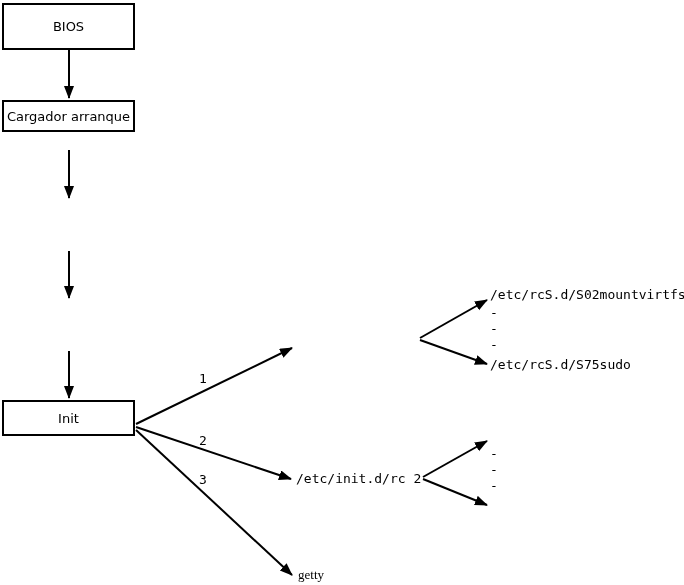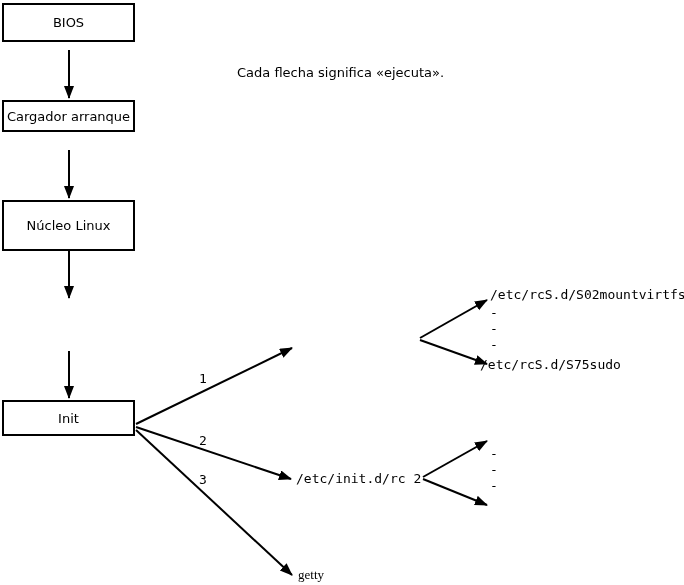--- a/index.html
+++ b/index.html
@@ -31,21 +31,21 @@
     width: 133px;
     box-sizing: border-box;
     border: 2px solid #000000;
     background: #ffffff;
     display: flex;
     align-items: center;
     justify-content: center;
     font-size: 13px;
     color: #000000;
   }
-  .box-bios      { top: 3px;   height: 39px; }
+  .box-bios      { top: 3px;   height: 47px; }
   .box-bootloader{ top: 100px; height: 32px; }
   .box-kernel    { top: 200px; height: 51px; }
   .box-initramfs { top: 300px; height: 51px; }
   .box-init      { top: 400px; height: 36px; }
   .txt {
     position: absolute;
     font-size: 13px;
     line-height: 15px;
     color: #000000;
     white-space: pre;
@@ -57,21 +57,21 @@
   .num-1     { left: 199px; top: 371px; }
   .num-2     { left: 199px; top: 433px; }
   .num-3     { left: 199px; top: 472px; }
   .p-rcs     { left: 298px; top: 333px; }
   .p-rc2     { left: 296px; top: 471px; }
   .p-getty   { left: 298px; top: 567px; font-family: Liberation Serif, serif; }
   .p-rcs-first { left: 490px; top: 287px; }
   .dash-a1   { left: 490px; top: 305px; }
   .dash-a2   { left: 490px; top: 321px; }
   .dash-a3   { left: 490px; top: 337px; }
-  .p-rcs-last  { left: 480px; top: 357px; }
+  .p-rcs-last  { left: 490px; top: 357px; }
   .p-rc2-first { left: 490px; top: 429px; }
   .dash-b1   { left: 490px; top: 446px; }
   .dash-b2   { left: 490px; top: 462px; }
   .dash-b3   { left: 490px; top: 478px; }
   .p-rc2-last  { left: 490px; top: 499px; }
 </style>
 </head>
 <body>
 
 <div class="canvas">
@@ -94,28 +94,24 @@
     <line class="wire" x1="423" y1="477" x2="487" y2="441" marker-end="url(#ah)"></line>
     <line class="wire" x1="423" y1="479" x2="487" y2="505" marker-end="url(#ah)"></line>
   </svg>
 
   <div class="box box-bios">
     <span>BIOS</span>
   </div>
   <div class="box box-bootloader">
     <span>Cargador arranque</span>
   </div>
-  <div class="box box-kernel">
-    <span>Núcleo Linux</span>
-  </div>
   <div class="box box-init">
     <span>Init</span>
   </div>
 
-  <div class="txt note">Cada flecha significa «ejecuta».</div>
 
   <div class="txt mono num-1">1</div>
   <div class="txt mono num-2">2</div>
   <div class="txt mono num-3">3</div>
 
   <div class="txt mono p-rc2">/etc/init.d/rc 2</div>
   <div class="txt mono p-getty">getty</div>
 
   <div class="txt mono p-rcs-first">/etc/rcS.d/S02mountvirtfs</div>
   <div class="txt mono dash-a1">-</div>

